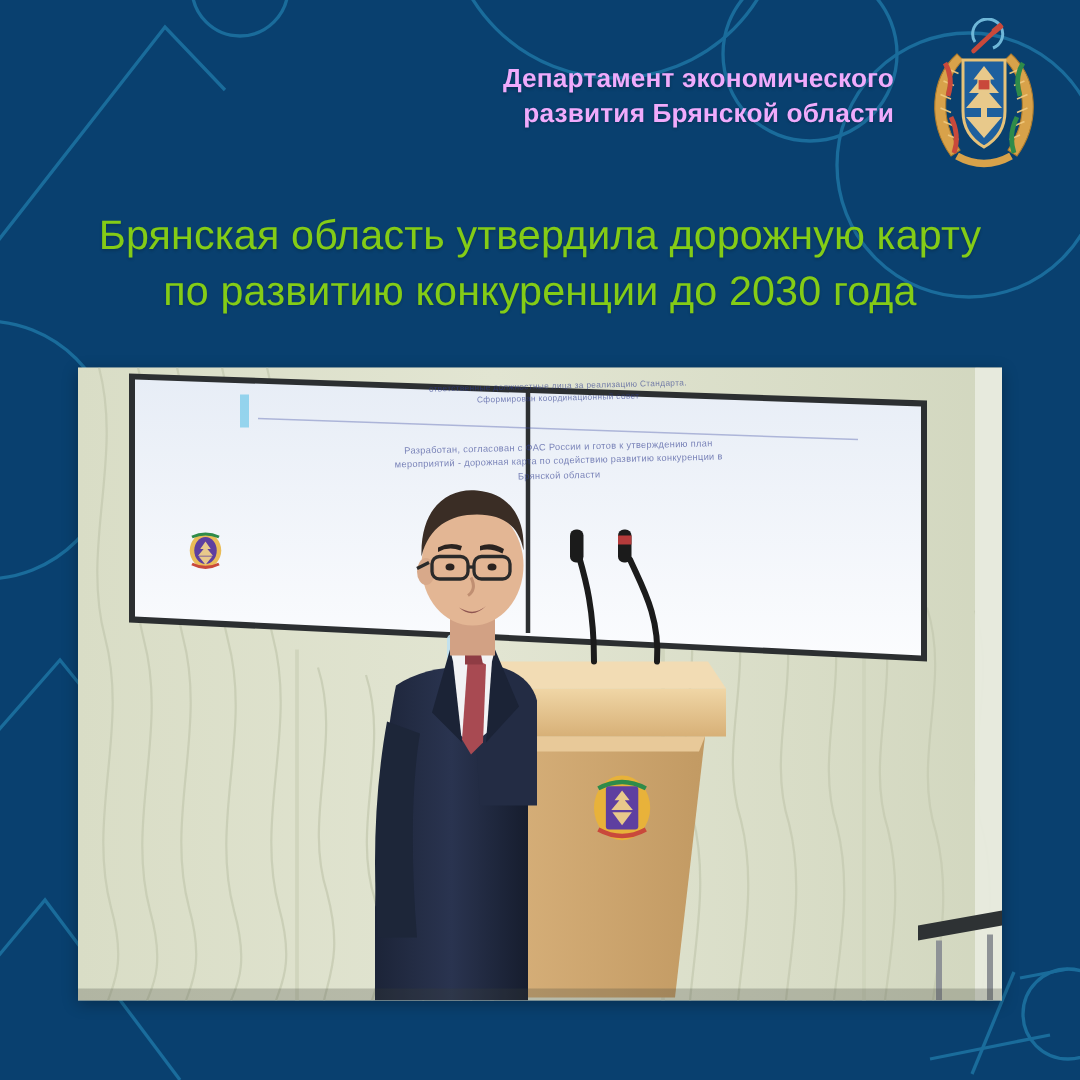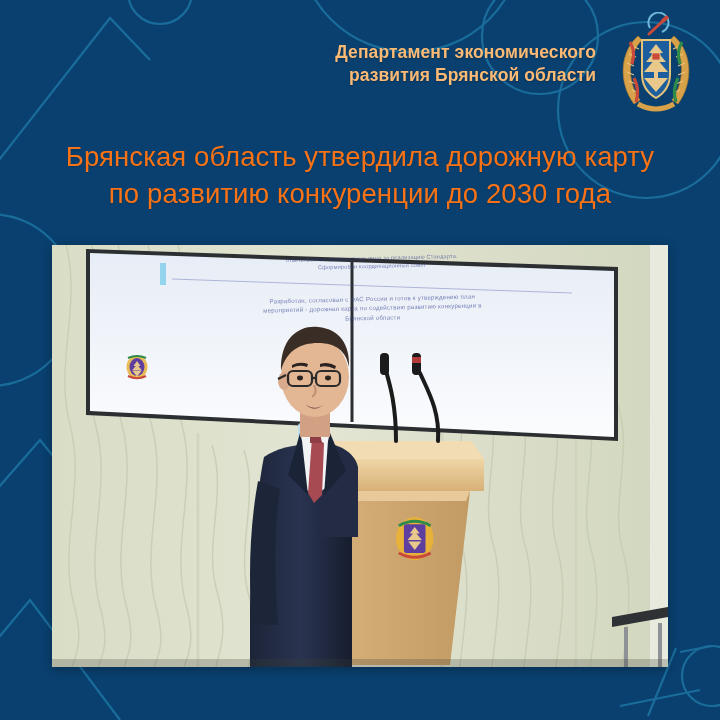--- a/index.html
+++ b/index.html
@@ -18,33 +18,33 @@
   .bg-deco{position:absolute;inset:0;pointer-events:none;}
   .bg-deco svg{display:block;width:720px;height:720px;}
 
   
   .header{
     position:absolute;top:0;left:0;width:720px;height:128px;
     display:flex;align-items:center;justify-content:flex-end;
     padding-right:16px;box-sizing:border-box;
   }
   .dept-text{
-    color:#fdba74;font-size:17.5px;font-weight:bold;line-height:1.32;
+    color:#f0abfc;font-size:17.5px;font-weight:bold;line-height:1.32;
     text-align:right;letter-spacing:.1px;white-space:pre-line;
     text-shadow:0 1px 2px rgba(0,0,0,.25);
   }
   .emblem-wrap{
     width:96px;height:104px;margin-left:12px;position:relative;flex:none;
   }
   .emblem-wrap svg{display:block;width:96px;height:104px;}
 
   
   .headline{
     position:absolute;top:138px;left:0;width:720px;
-    text-align:center;color:#f97316;
+    text-align:center;color:#84cc16;
     font-size:27.5px;line-height:1.36;font-weight:400;
     letter-spacing:.1px;white-space:pre-line;
     padding:0 26px;box-sizing:border-box;
     text-shadow:0 1px 2px rgba(0,0,0,.18);
   }
 
   
   .photo{
     position:absolute;left:52px;top:245px;width:616px;height:422px;
     overflow:hidden;background:#cfd3c2;

